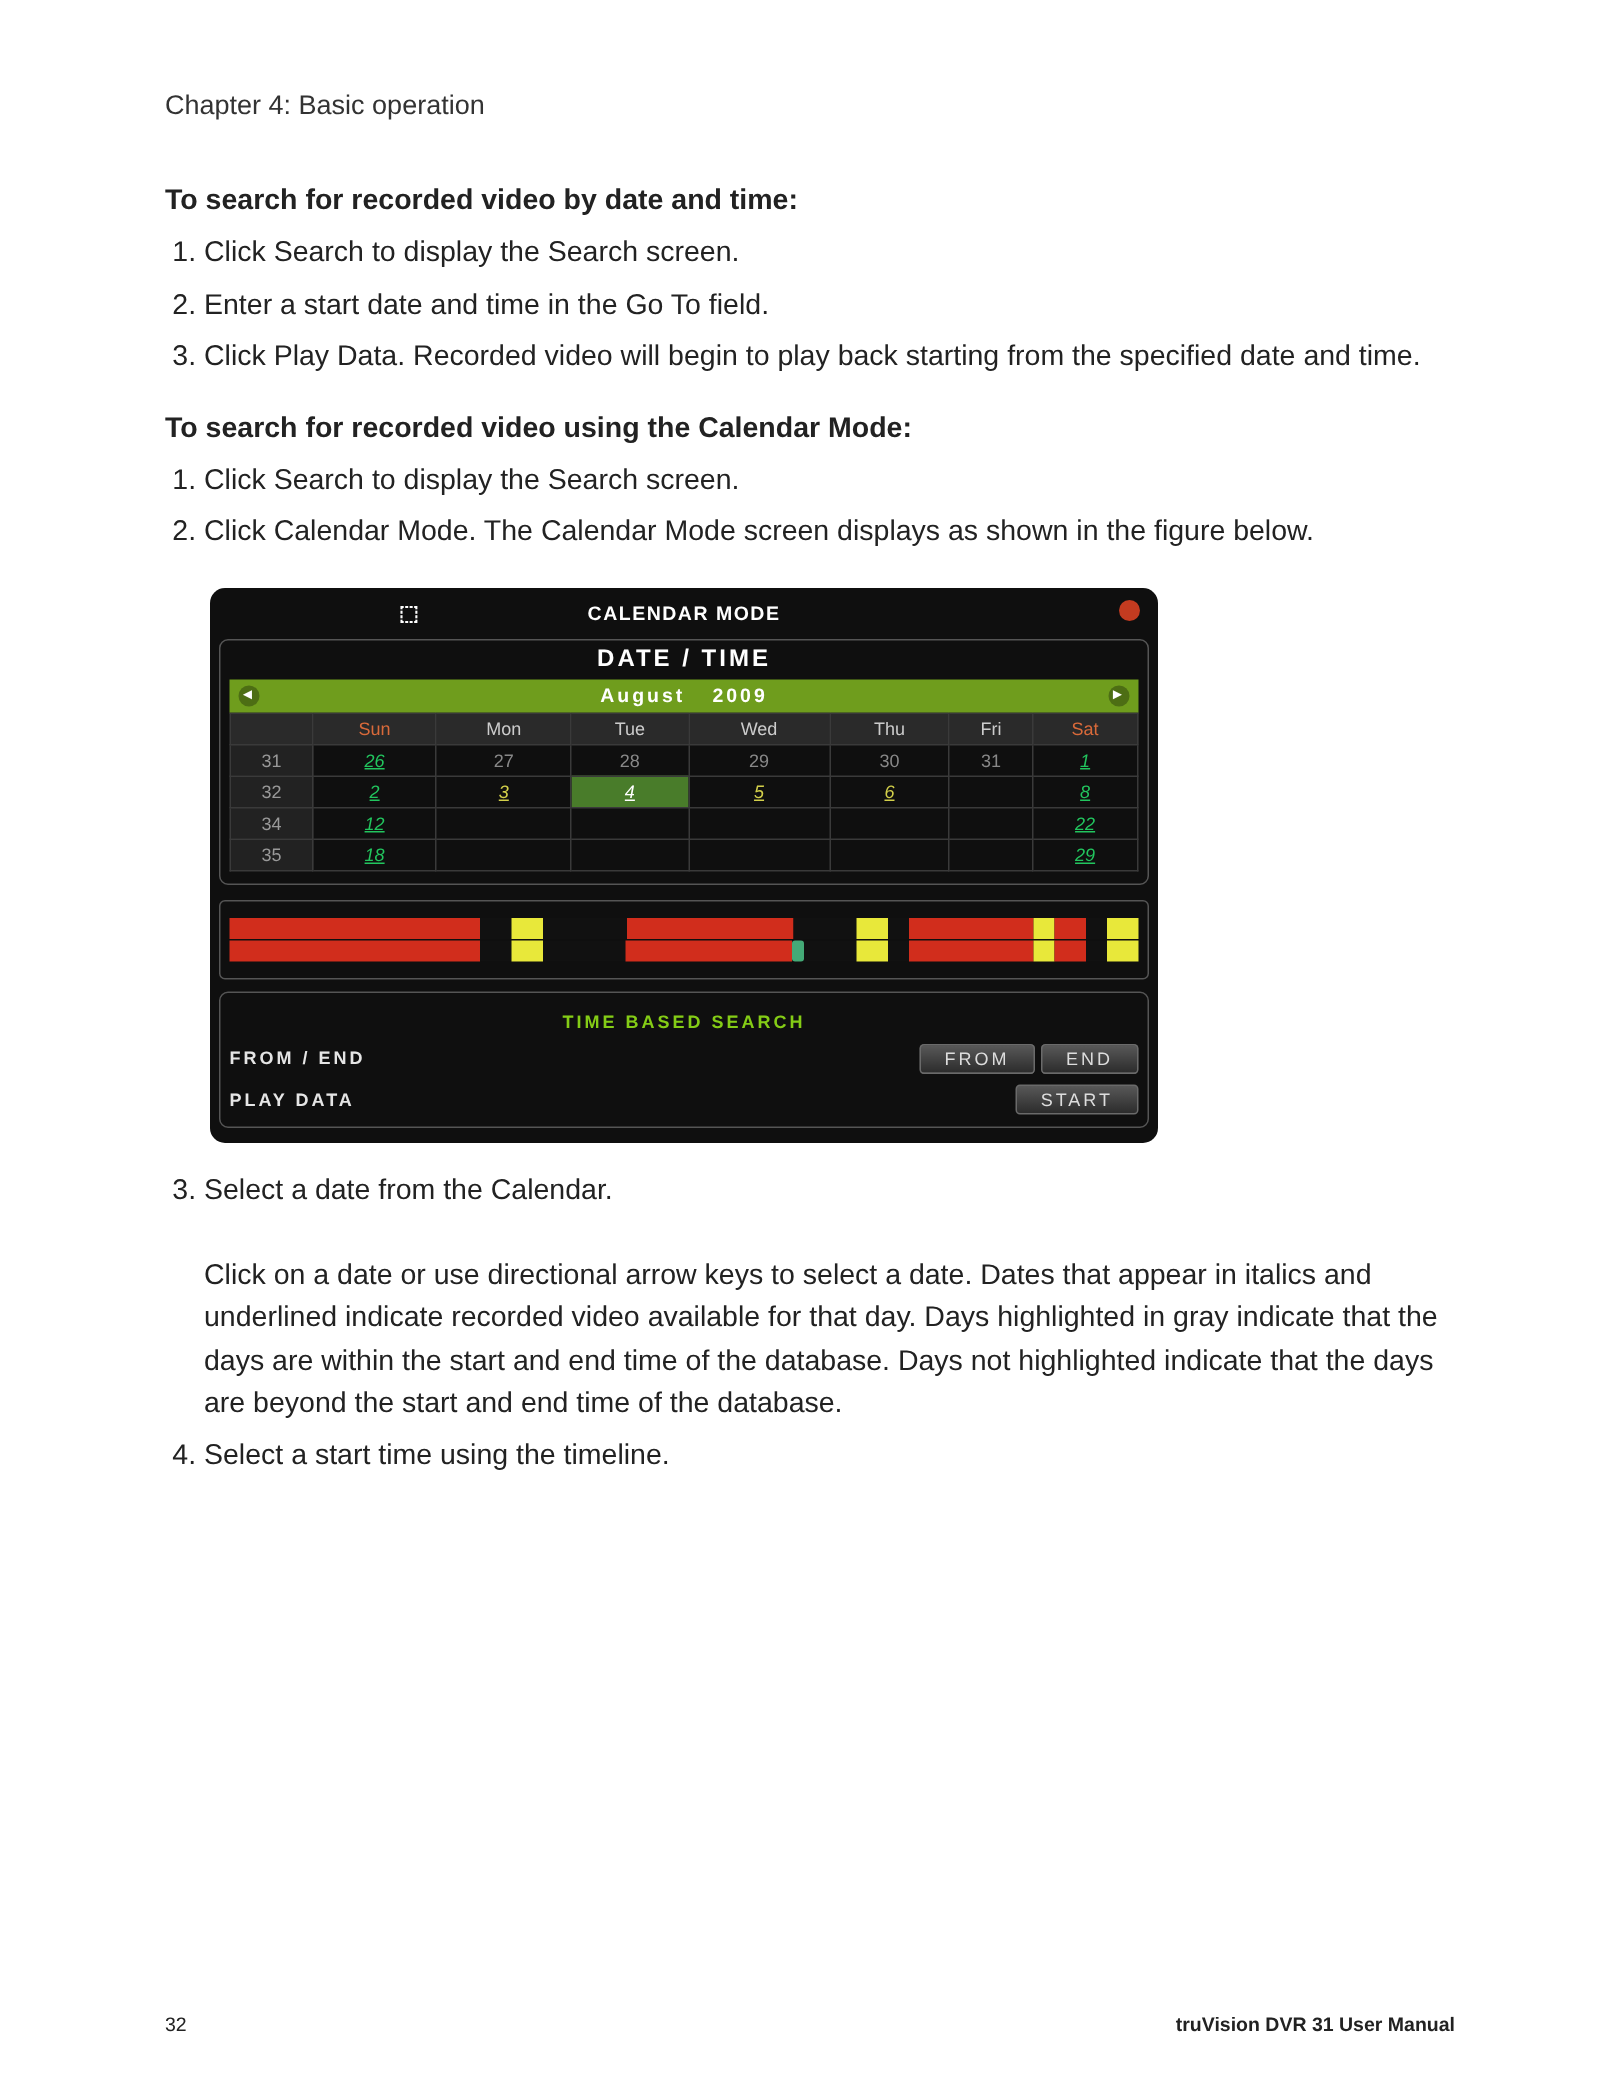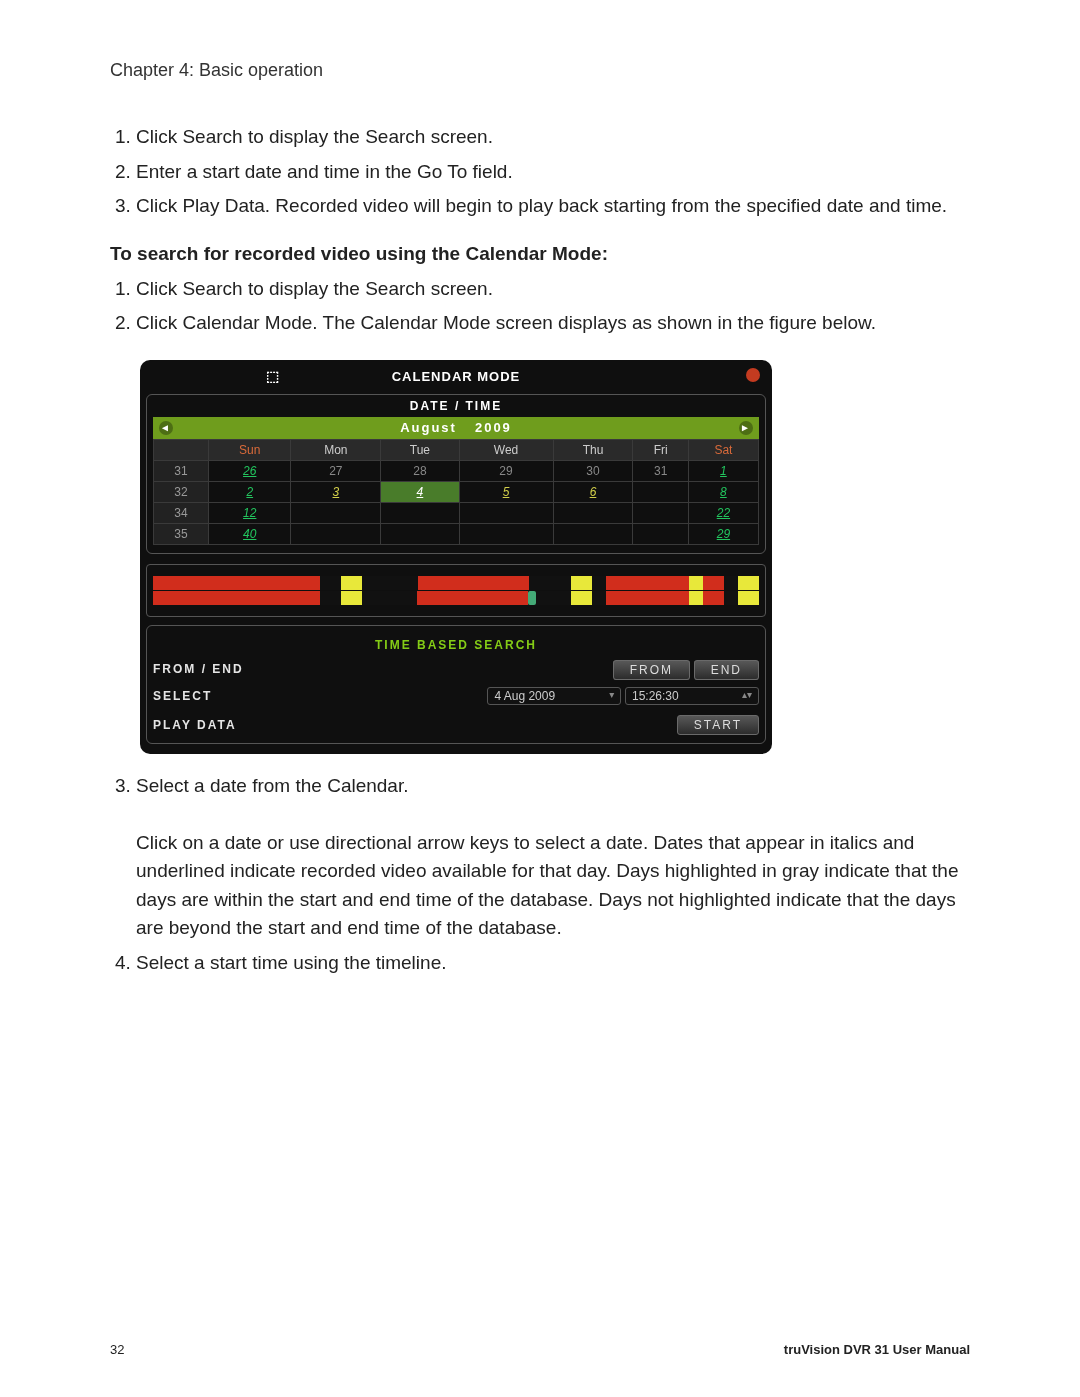--- a/index.html
+++ b/index.html
@@ -74,21 +74,21 @@
   .panel {
     border:1px solid #555;
     border-radius:6px;
     margin-top:6px;
     padding:4px 6px 8px 6px;
   }
   .panel-title {
     text-align:center;
     color:#fff;
     font-weight:bold;
-    font-size:12px;
+    font-size:16px;
     letter-spacing:2px;
   }
   .month-bar {
     background:#6f9d1d;
     color:#fff;
     height:22px;
     display:flex;
     align-items:center;
     justify-content:center;
     position:relative;
@@ -194,20 +194,21 @@
   }
   .footer .right { font-weight:bold; font-size:13px;}
   .footer .left { font-size:13px;}
 </style>
 </head>
 <body>
 
 <div class="page">
   <div class="chapter">Chapter 4: Basic operation</div>
 
+  <div class="section-heading">To search for recorded video by date and time:</div>
   <ol class="steps">
     <li>Click Search to display the Search screen.</li>
     <li>Enter a start date and time in the Go To field.</li>
     <li>Click Play Data. Recorded video will begin to play back starting from the specified date and time.</li>
   </ol>
 
   <div class="section-heading">To search for recorded video using the Calendar Mode:</div>
   <ol class="steps">
     <li>Click Search to display the Search screen.</li>
     <li>Click Calendar Mode. The Calendar Mode screen displays as shown in the figure below.</li>
@@ -266,21 +267,21 @@
           <td class="red">12</td>
           <td></td>
               <td></td>
               <td></td>
               <td></td>
               <td></td>
           <td class="red">22</td>
         </tr>
         <tr>
           <td class="week">35</td>
-          <td class="red">40</td>
+          <td class="red">18</td>
           <td></td>
               <td></td>
               <td></td>
               <td></td>
               <td></td>
           <td class="red">29</td>
         </tr>
       </tbody>
         </table>
     </div>
@@ -323,33 +324,20 @@
       <div class="tbs-title">TIME BASED SEARCH</div>
 
       <div class="row">
         <span class="lbl">FROM / END</span>
         <span>
           <span class="btn">FROM</span>
           <span class="btn">END</span>
         </span>
       </div>
 
-      <div class="row">
-        <span class="lbl">SELECT</span>
-        <span>
-          <span class="inp wide">
-            <span>4 Aug 2009</span>
-              <span class="caret">▾</span>
-          </span>
-          <span class="inp wide">
-            <span>15:26:30</span>
-              <span class="caret">▴▾</span>
-          </span>
-        </span>
-      </div>
 
       <div class="row">
         <span class="lbl">PLAY DATA</span>
         <span class="btn">START</span>
       </div>
     </div>
   </div>
 
   <ol class="steps" start="3">
     <li>

